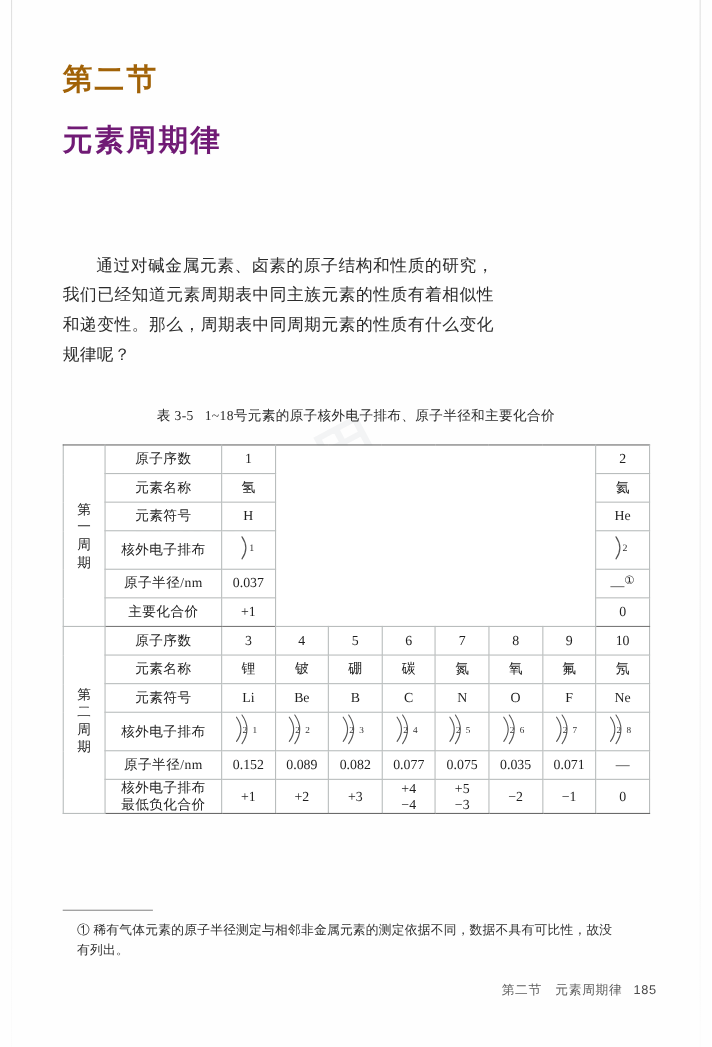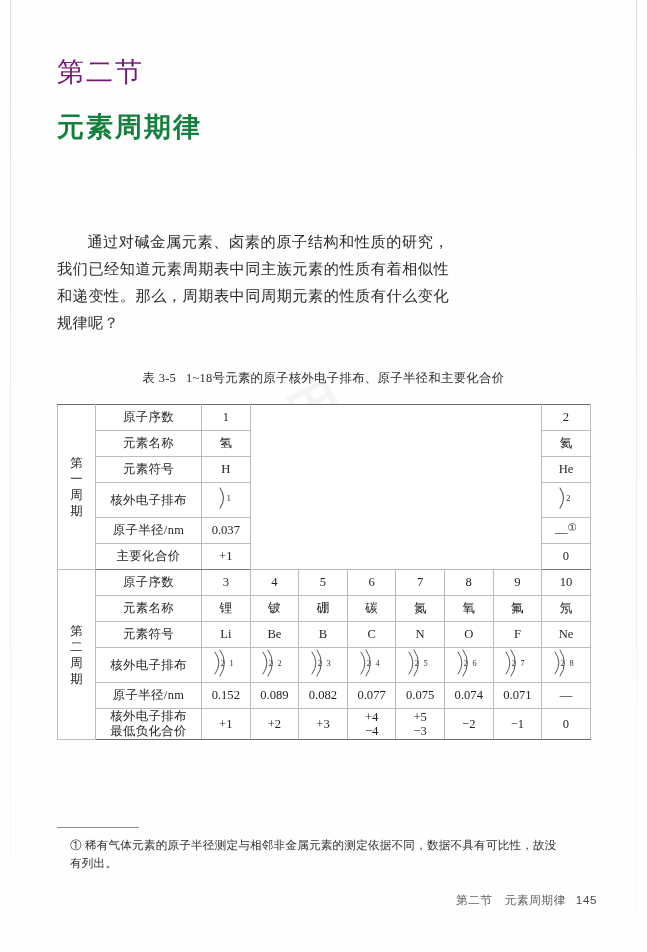--- a/index.html
+++ b/index.html
@@ -50,30 +50,30 @@
     user-select: none;
   }
 
   .title-block {
     position: absolute;
     left: 57px;
     top: 52px;
   }
   .title-1 {
     font-size: 27px;
-    font-weight: 400;
+    font-weight: 700;
     letter-spacing: 2px;
-    color: #701a75;
+    color: #a16207;
     line-height: 1.5;
   }
   .title-2 {
     font-size: 27px;
     font-weight: 600;
     letter-spacing: 2px;
-    color: #15803d;
+    color: #701a75;
     line-height: 1.5;
     margin-top: 14px;
   }
 
   .intro {
     position: absolute;
     left: 57px;
     top: 228px;
     width: 392px;
     font-size: 15.2px;
@@ -438,21 +438,21 @@
           </td>
         </tr>
 
         <tr>
           <td class="row-label">原子半径/nm</td>
           <td class="data">0.152</td>
           <td class="data">0.089</td>
           <td class="data">0.082</td>
           <td class="data">0.077</td>
           <td class="data">0.075</td>
-          <td class="data">0.074</td>
+          <td class="data">0.035</td>
           <td class="data">0.071</td>
           <td class="data lastcol">—</td>
         </tr>
 
         <tr class="r-bottom">
           <td class="row-label">
             <span>核外电子排布</span><br>
             <span>最低负化合价</span>
           </td>
           <td class="data val-two">
@@ -495,16 +495,16 @@
 
   <div class="footnote">
     <div class="rule"></div>
     <div class="fn-text">
       <span>①</span>
       <span>稀有气体元素的原子半径测定与相邻非金属元素的测定依据不同，数据不具有可比性，故没有列出。</span>
     </div>
   </div>
 
   <div class="page-footer">
-    <span class="sec">第二节　元素周期律</span><span class="pno">145</span>
+    <span class="sec">第二节　元素周期律</span><span class="pno">185</span>
   </div>
 
 </div>
 
 </body></html>

